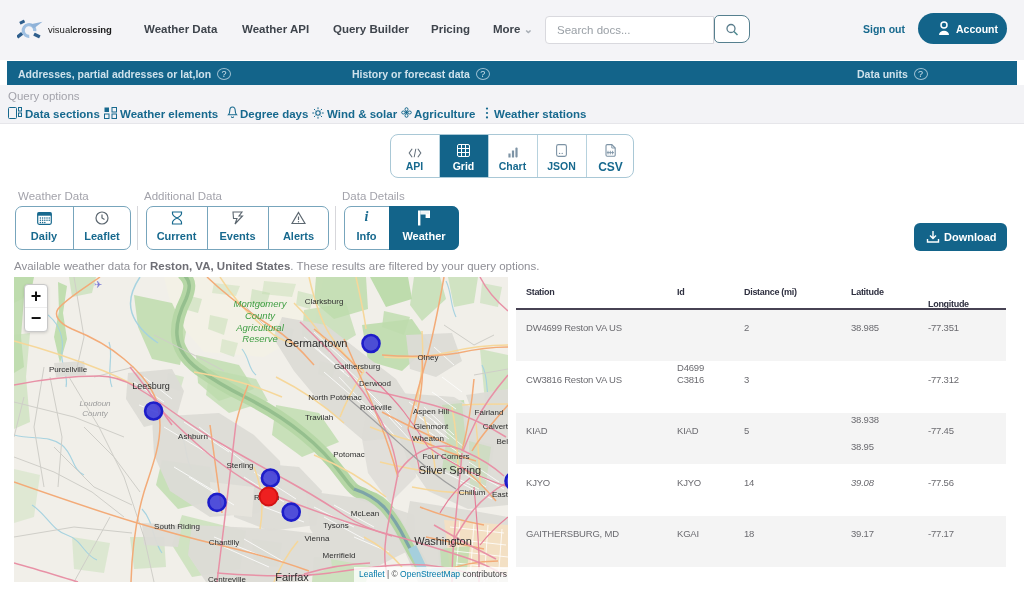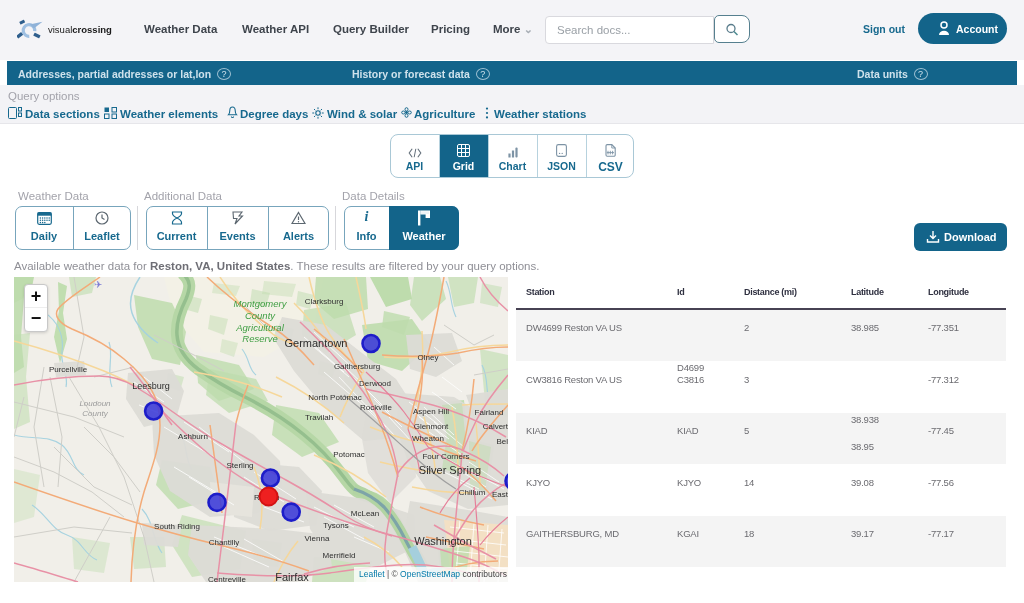--- a/index.html
+++ b/index.html
@@ -496,21 +496,21 @@
 <div style="position:absolute;left:11px;top:30px;width:22px;height:1px;background:#eee;"></div>
 <div style="position:absolute;left:10px;top:8px;width:24px;height:23px;text-align:center;font-size:18px;font-weight:bold;color:#111;line-height:22px;">+</div>
 <div style="position:absolute;left:10px;top:31px;width:24px;height:23px;text-align:center;font-size:18px;font-weight:bold;color:#111;line-height:20px;">−</div>
 </div>
 
 <div class="abs" style="left:516px;top:283px;width:490px;height:275px;font-size:9.5px;letter-spacing:-0.2px;">
   <div style="position:absolute;left:10px;top:4px;font-size:9px;letter-spacing:-0.3px;font-weight:bold;color:#2f3040;">Station</div>
   <div style="position:absolute;left:161px;top:4px;font-size:9px;letter-spacing:-0.3px;font-weight:bold;color:#2f3040;">Id</div>
   <div style="position:absolute;left:228px;top:4px;font-size:9px;letter-spacing:-0.3px;font-weight:bold;color:#2f3040;">Distance (mi)</div>
   <div style="position:absolute;left:335px;top:4px;font-size:9px;letter-spacing:-0.3px;font-weight:bold;color:#2f3040;">Latitude</div>
-  <div style="position:absolute;left:412px;top:4px;font-size:9px;letter-spacing:-0.3px;font-weight:bold;color:#2f3040;">Longitude</div>
+  <div style="position:absolute;left:412px;top:16px;font-size:9px;letter-spacing:-0.3px;font-weight:bold;color:#2f3040;">Longitude</div>
   <div style="position:absolute;left:0;top:24.5px;width:490px;height:2px;background:#474253;"></div>
 
   <div style="position:absolute;left:0;top:26.5px;width:490px;height:51.5px;background:#f4f4f4;"></div>
   <div style="position:absolute;left:0;top:129.5px;width:490px;height:51.5px;background:#f4f4f4;"></div>
   <div style="position:absolute;left:0;top:232.5px;width:490px;height:51.5px;background:#f4f4f4;"></div>
   <div style="position:absolute;left:10px;top:39px;color:#6b6b70;">DW4699 Reston VA US</div>
   <div style="position:absolute;left:161px;top:39px;color:#6b6b70;margin-top:40px;">D4699</div>
   <div style="position:absolute;left:228px;top:39px;color:#6b6b70;">2</div>
   <div style="position:absolute;left:335px;top:39px;color:#6b6b70;">38.985</div>
   <div style="position:absolute;left:412px;top:39px;color:#6b6b70;">-77.351</div>
@@ -520,20 +520,20 @@
   <div style="position:absolute;left:335px;top:90.5px;color:#6b6b70;margin-top:40px;">38.938</div>
   <div style="position:absolute;left:412px;top:90.5px;color:#6b6b70;">-77.312</div>
   <div style="position:absolute;left:10px;top:142px;color:#6b6b70;">KIAD</div>
   <div style="position:absolute;left:161px;top:142px;color:#6b6b70;">KIAD</div>
   <div style="position:absolute;left:228px;top:142px;color:#6b6b70;">5</div>
   <div style="position:absolute;left:335px;top:142px;color:#6b6b70;margin-top:16px;">38.95</div>
   <div style="position:absolute;left:412px;top:142px;color:#6b6b70;">-77.45</div>
   <div style="position:absolute;left:10px;top:193.5px;color:#6b6b70;">KJYO</div>
   <div style="position:absolute;left:161px;top:193.5px;color:#6b6b70;">KJYO</div>
   <div style="position:absolute;left:228px;top:193.5px;color:#6b6b70;">14</div>
-  <div style="position:absolute;left:335px;top:193.5px;color:#6b6b70;">39.08</div>
+  <div style="position:absolute;left:335px;top:193.5px;color:#6b6b70;font-style:italic;">39.08</div>
   <div style="position:absolute;left:412px;top:193.5px;color:#6b6b70;">-77.56</div>
   <div style="position:absolute;left:10px;top:245px;color:#6b6b70;">GAITHERSBURG, MD</div>
   <div style="position:absolute;left:161px;top:245px;color:#6b6b70;">KGAI</div>
   <div style="position:absolute;left:228px;top:245px;color:#6b6b70;">18</div>
   <div style="position:absolute;left:335px;top:245px;color:#6b6b70;">39.17</div>
   <div style="position:absolute;left:412px;top:245px;color:#6b6b70;">-77.17</div>
 </div>
 
 </body></html>

